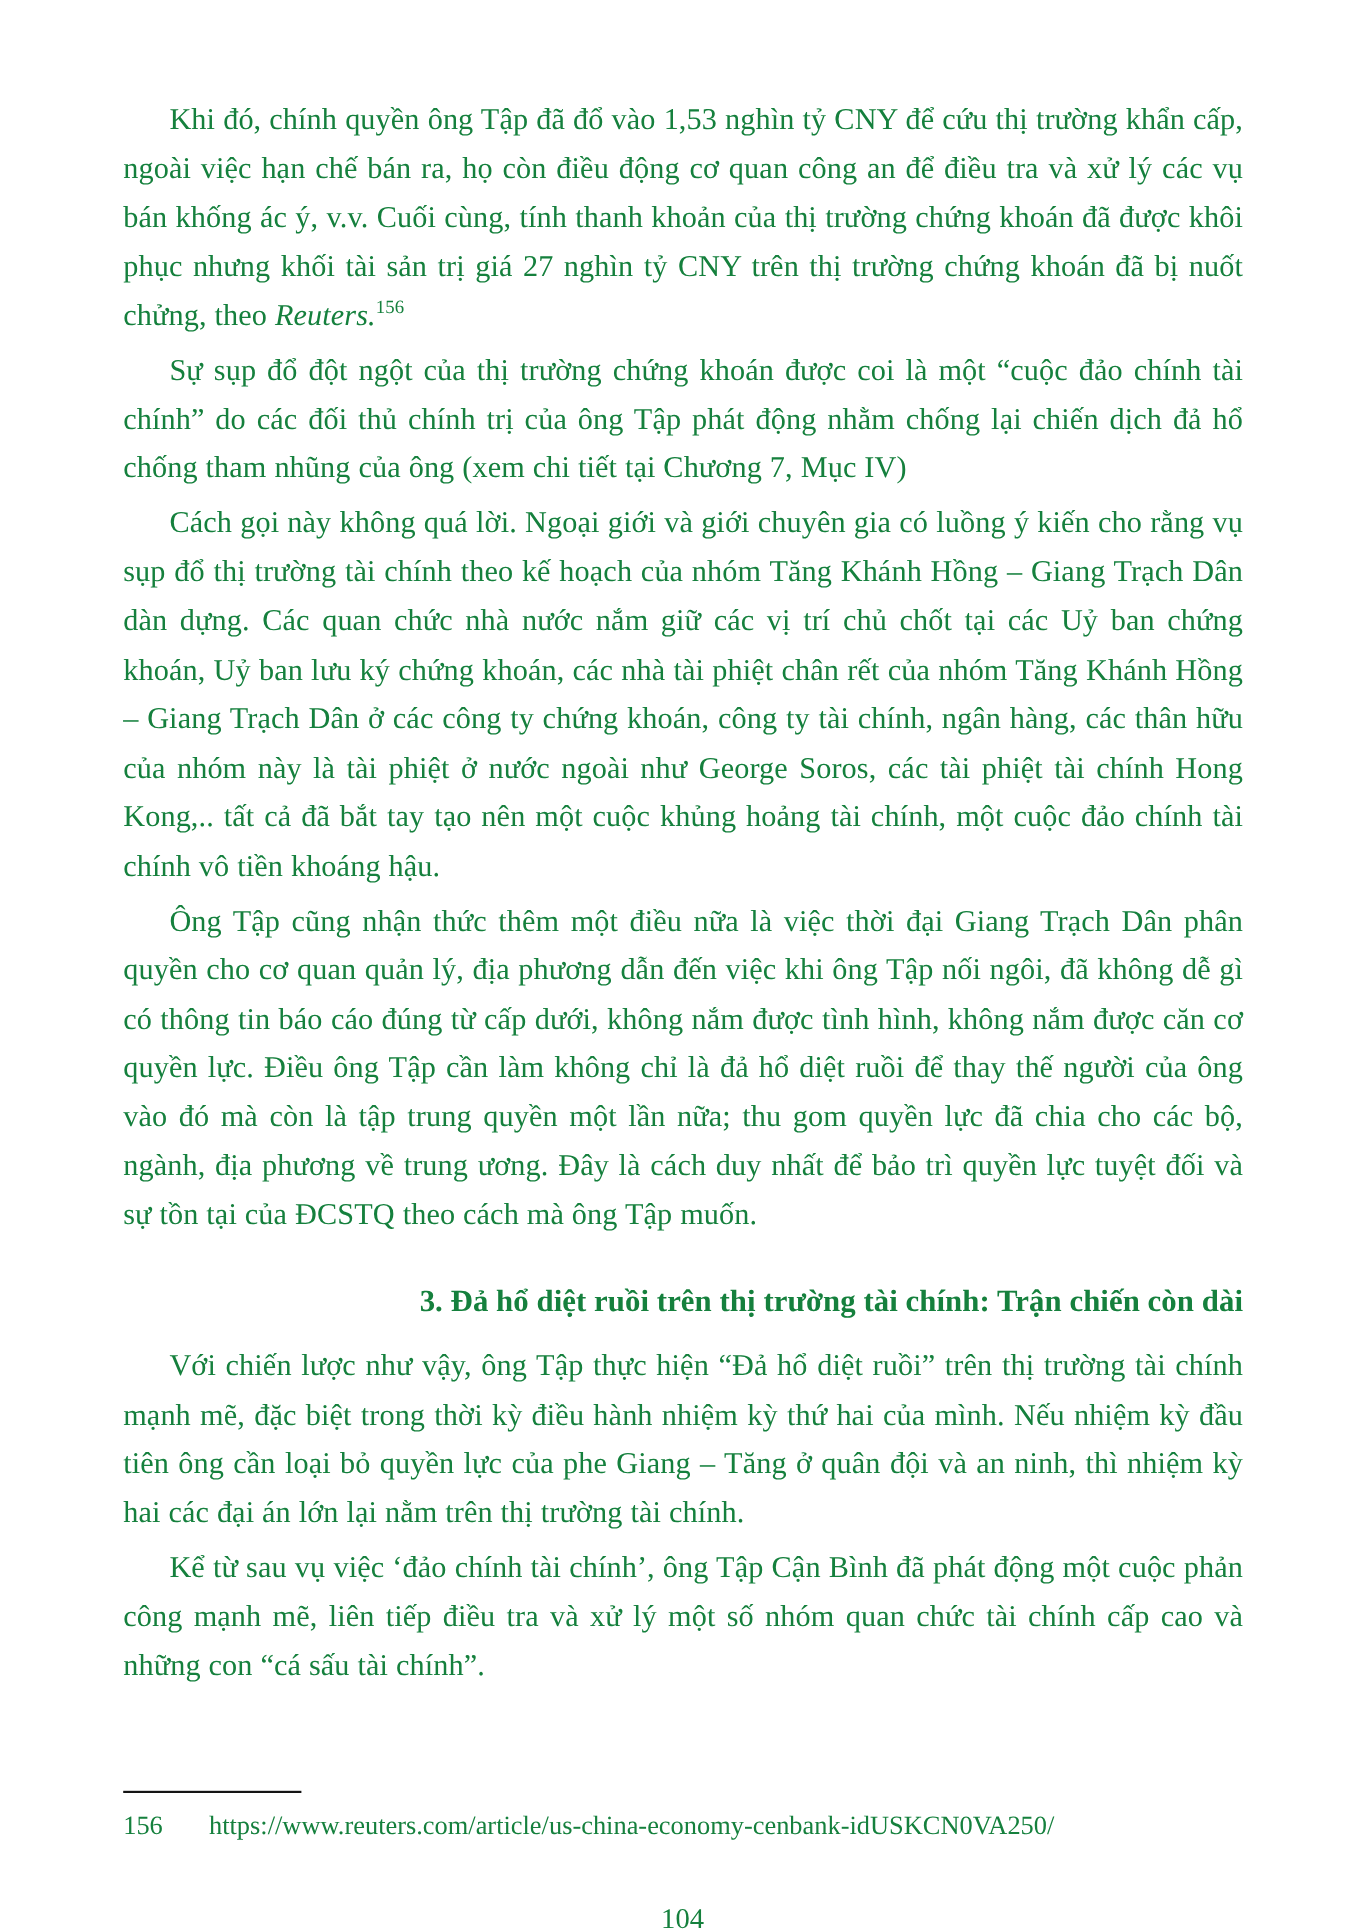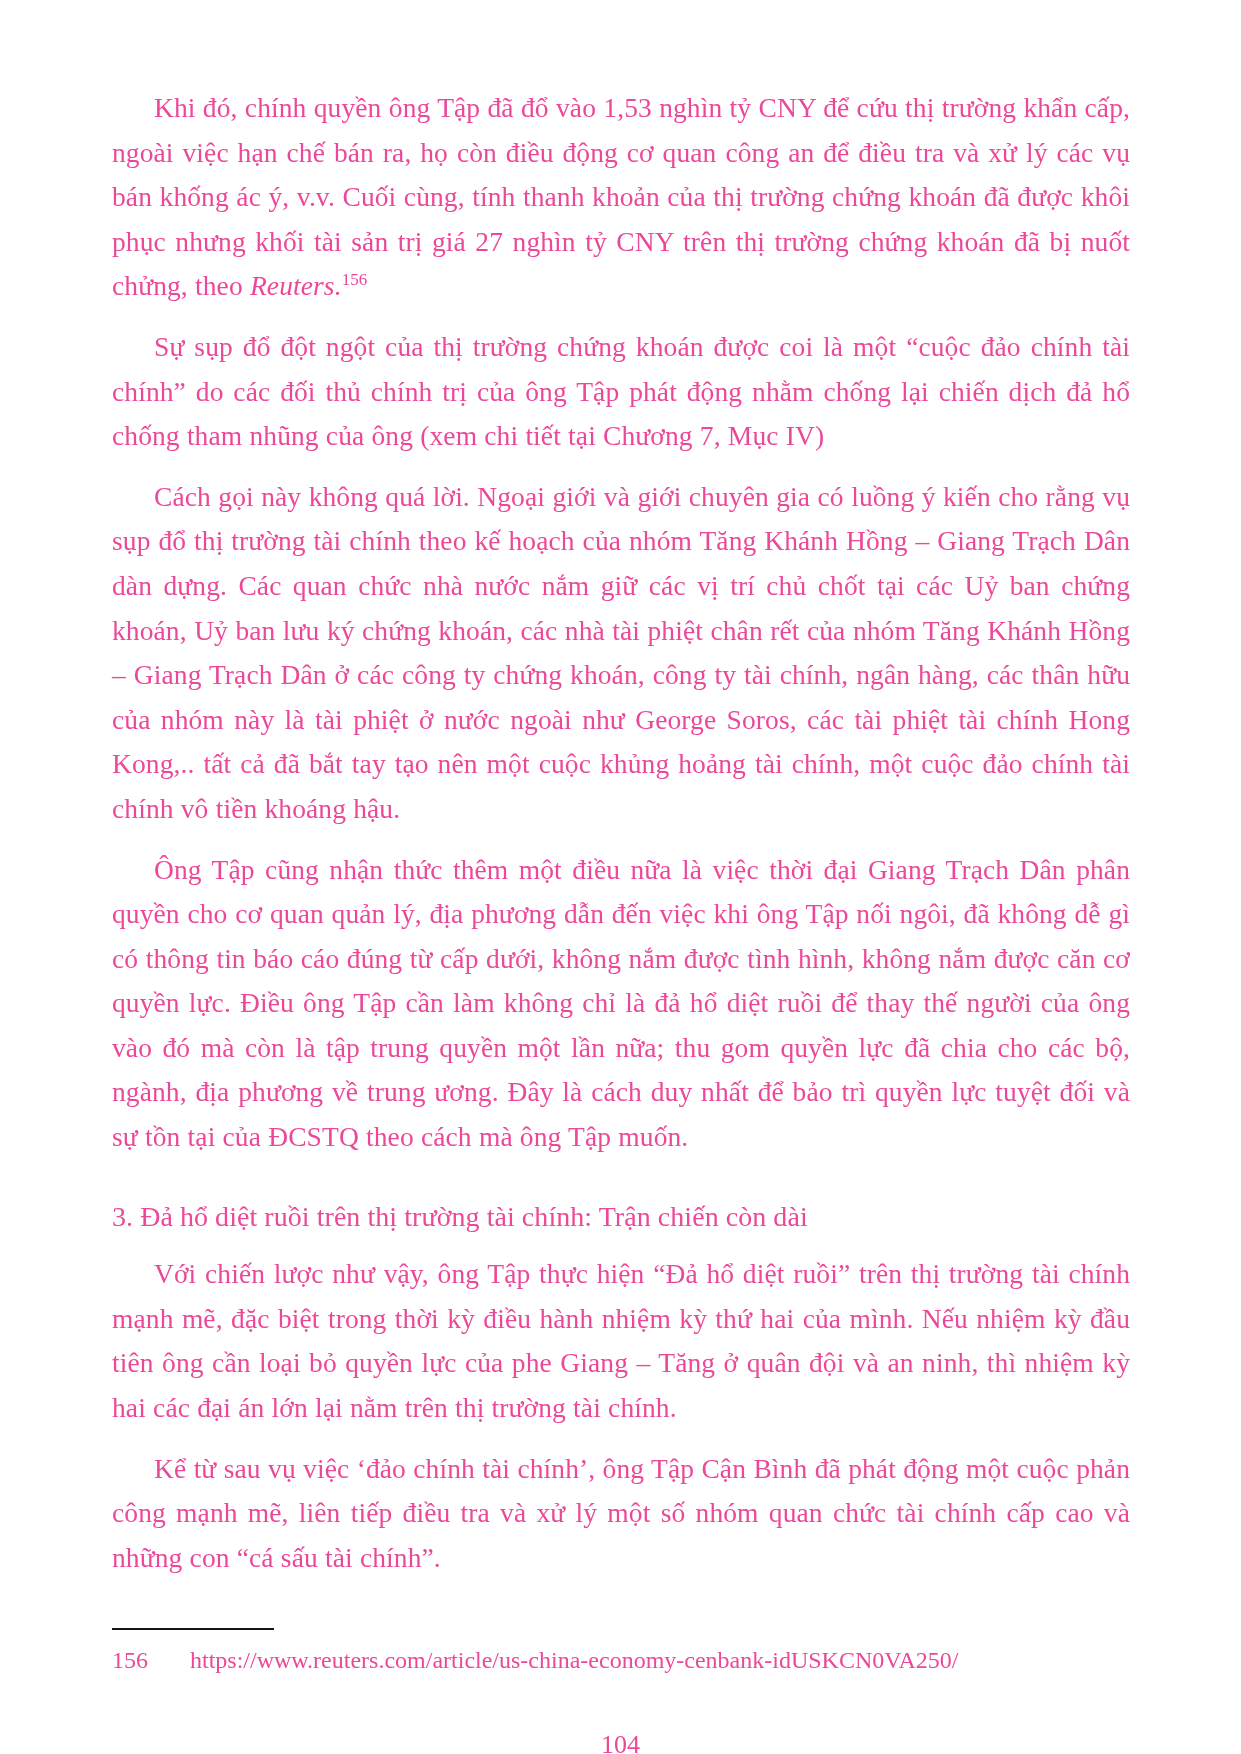--- a/index.html
+++ b/index.html
@@ -8,56 +8,56 @@
     background: #ffffff;
   }
   .page {
     position: relative;
     width: 1241px;
     height: 1754px;
     background: #ffffff;
     box-sizing: border-box;
     overflow: hidden;
     font-family: "Liberation Serif", "DejaVu Serif", serif;
-    color: #ec4899;
+    color: #15803d;
   }
   .content {
     position: absolute;
     left: 112px;
     top: 86px;
     width: 1018px;
   }
   p.para {
     margin: 0;
     text-align: justify;
     text-indent: 42px;
     font-size: 27.5px;
     line-height: 44.6px;
     letter-spacing: 0.1px;
     word-spacing: 0.2px;
     -webkit-font-smoothing: antialiased;
   }
   p.para + p.para {
-    margin-top: 16px;
+    margin-top: 5px;
   }
   .ital {
     font-style: italic;
   }
   sup.fnref {
     font-size: 0.62em;
     vertical-align: super;
     line-height: 0;
   }
   h2.section-heading {
     margin: 0;
     font-size: 28px;
     line-height: 44.6px;
-    font-weight: normal;
+    font-weight: bold;
     text-indent: 0;
-    text-align: left;
+    text-align: right;
     letter-spacing: 0.05px;
   }
   .gap-before-heading {
     height: 35px;
   }
   .gap-after-heading {
     height: 13px;
   }
   .footnote-zone {
     position: absolute;

